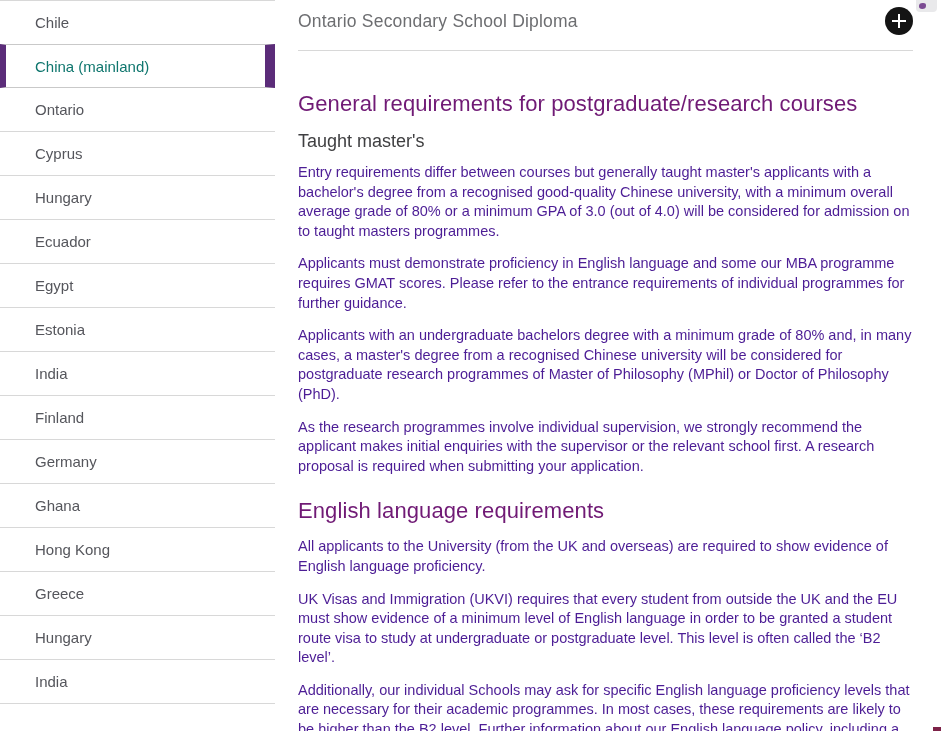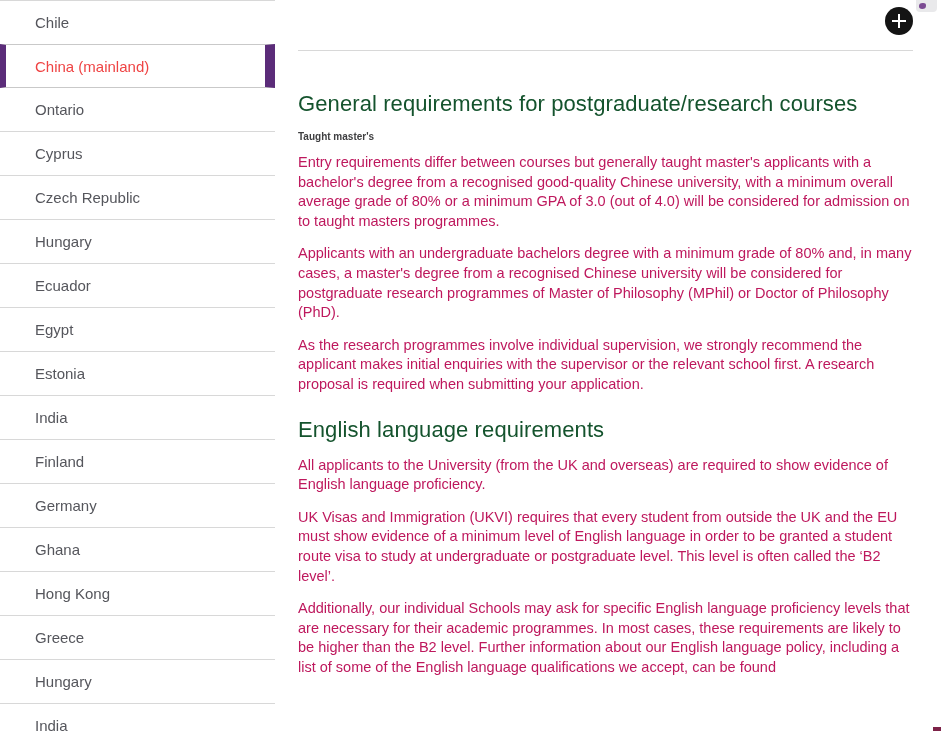--- a/index.html
+++ b/index.html
@@ -13,21 +13,21 @@
   .country-item {
     height:44px; display:flex; align-items:center;
     padding-left:35px; font-size:15px; color:#55565c;
     border-bottom:1px solid #d8d8d8; background:#fff; cursor:pointer;
   }
   .country-item.selected {
     border-top:1px solid #c9c9c9;
     border-bottom:1px solid #c9c9c9;
     border-left:6px solid #5b2c79;
     border-right:10px solid #5b2c79;
-    padding-left:29px; color:#ef4444; margin-top:-1px;
+    padding-left:29px; color:#0f766e; margin-top:-1px;
   }
 
   
   .main { position:absolute; left:298px; top:0; width:615px; }
   .content-header {
     position:relative; height:51px; border-bottom:1px solid #d8d8d8;
   }
   .content-title {
     position:absolute; left:0; top:11px; font-size:17.5px; font-weight:400;
     color:#6d6e71; letter-spacing:0.2px;
@@ -37,29 +37,29 @@
     background:#141414; border-radius:50%; cursor:pointer;
   }
   .plus-icon { position:absolute; left:0; top:0; width:28px; height:28px; }
   .plus-icon::before, .plus-icon::after {
     content:""; position:absolute; background:#ffffff;
   }
   .plus-icon::before { left:7px; top:13px; width:14px; height:2px; }
   .plus-icon::after  { left:13px; top:7px; width:2px; height:14px; }
 
   .section-heading {
-    font-size:22px; font-weight:400; color:#14532d;
+    font-size:22px; font-weight:400; color:#701a75;
     margin:40px 0 13px; letter-spacing:0.1px;
   }
   .section-heading.second { margin-top:22px; }
   .sub-heading {
-    font-size:10px; font-weight:700; color:#3f3f41; margin:14px 0 11px;
+    font-size:18px; font-weight:400; color:#3f3f41; margin:14px 0 11px;
   }
   .body-text {
-    font-size:14.5px; line-height:19.6px; color:#be185d;
+    font-size:14.5px; line-height:19.6px; color:#4c1d95;
     margin:0 0 13px; width:614px;
   }
 
   
   .corner-artifact-top {
     position:absolute; right:4px; top:0; width:21px; height:12px;
     background:#e9e9eb; border-radius:0 0 4px 4px;
   }
   .corner-artifact-top .dot {
     position:absolute; left:3px; top:3px; width:7px; height:6px;
@@ -74,50 +74,51 @@
 <body>
 
 <div class="page">
 
   <nav class="sidebar">
     <ul class="country-list">
       <li class="country-item">Chile</li>
       <li class="country-item selected">China (mainland)</li>
       <li class="country-item">Ontario</li>
       <li class="country-item">Cyprus</li>
-      <li class="country-item">Czech Republic</li>
       <li class="country-item">Hungary</li>
       <li class="country-item">Ecuador</li>
       <li class="country-item">Egypt</li>
       <li class="country-item">Estonia</li>
       <li class="country-item">India</li>
       <li class="country-item">Finland</li>
       <li class="country-item">Germany</li>
       <li class="country-item">Ghana</li>
       <li class="country-item">Hong Kong</li>
       <li class="country-item">Greece</li>
       <li class="country-item">Hungary</li>
       <li class="country-item">India</li>
     </ul>
   </nav>
 
   <main class="main">
 
     <div class="content-header">
+      <div class="content-title">Ontario Secondary School Diploma</div>
       <div class="add-button" title="">
         <span class="plus-icon"></span>
       </div>
     </div>
 
     <h2 class="section-heading">General requirements for postgraduate/research courses</h2>
 
     <h3 class="sub-heading">Taught master's</h3>
 
     <p class="body-text">Entry requirements differ between courses but generally taught master's applicants with a bachelor's degree from a recognised good-quality Chinese university, with a minimum overall average grade of 80% or a minimum GPA of 3.0 (out of 4.0) will be considered for admission on to taught masters programmes.</p>
 
+    <p class="body-text">Applicants must demonstrate proficiency in English language and some our MBA programme requires GMAT scores. Please refer to the entrance requirements of individual programmes for further guidance.</p>
 
 
     <p class="body-text">Applicants with an undergraduate bachelors degree with a minimum grade of 80% and, in many cases, a master's degree from a recognised Chinese university will be considered for postgraduate research programmes of Master of Philosophy (MPhil) or Doctor of Philosophy (PhD).</p>
 
     <p class="body-text">As the research programmes involve individual supervision, we strongly recommend the applicant makes initial enquiries with the supervisor or the relevant school first. A research proposal is required when submitting your application.</p>
 
     <h2 class="section-heading second">English language requirements</h2>
 
     <p class="body-text">All applicants to the University (from the UK and overseas) are required to show evidence of English language proficiency.</p>
 

